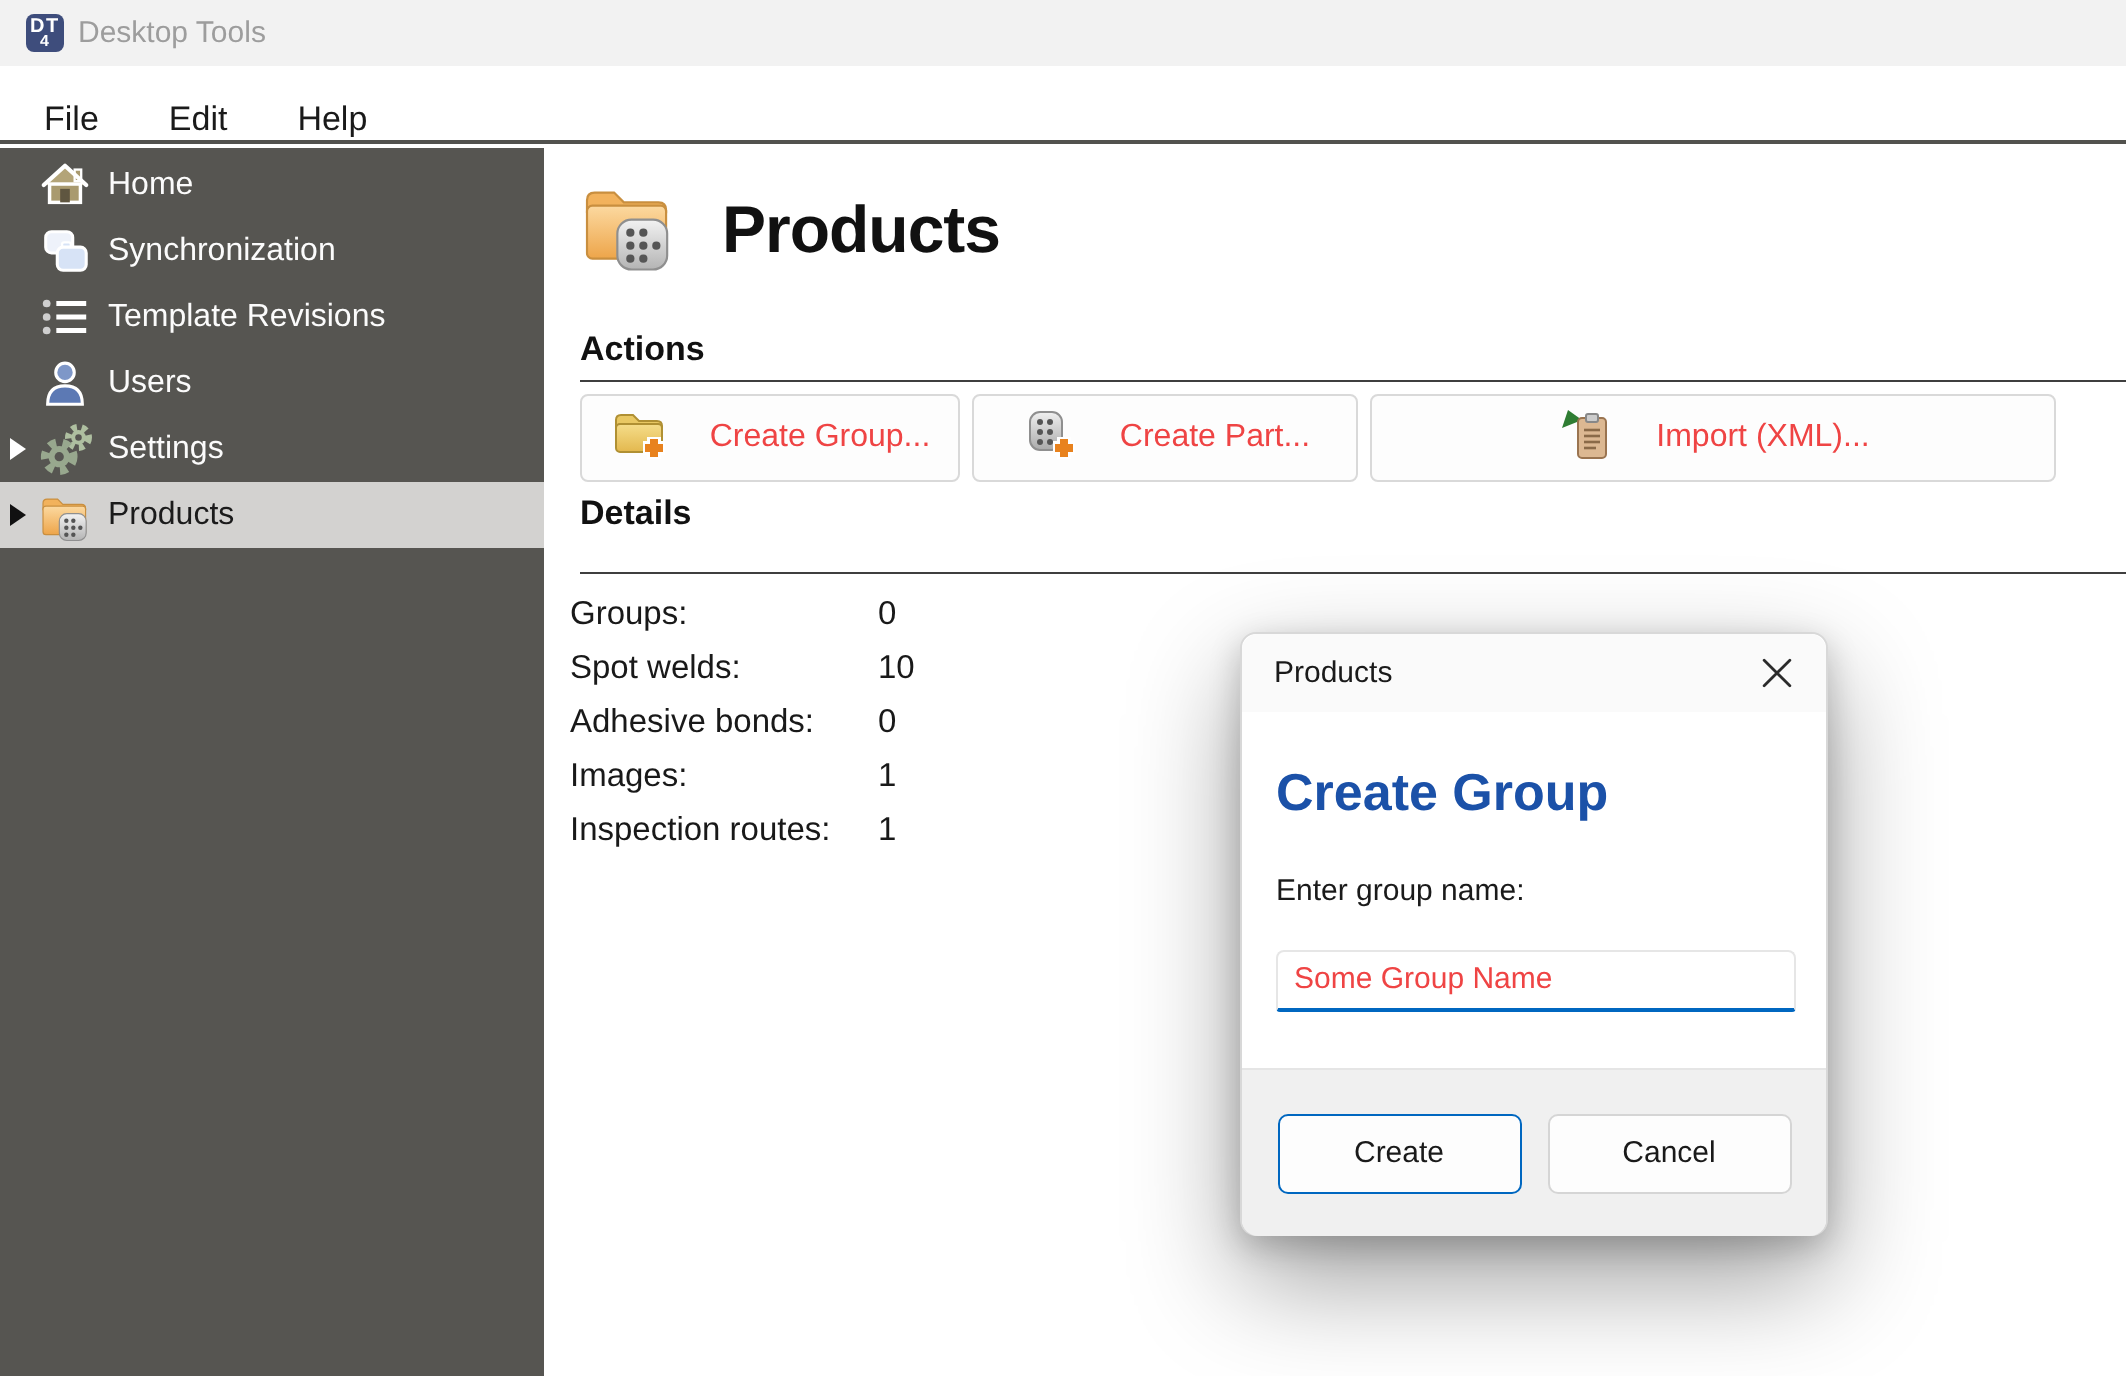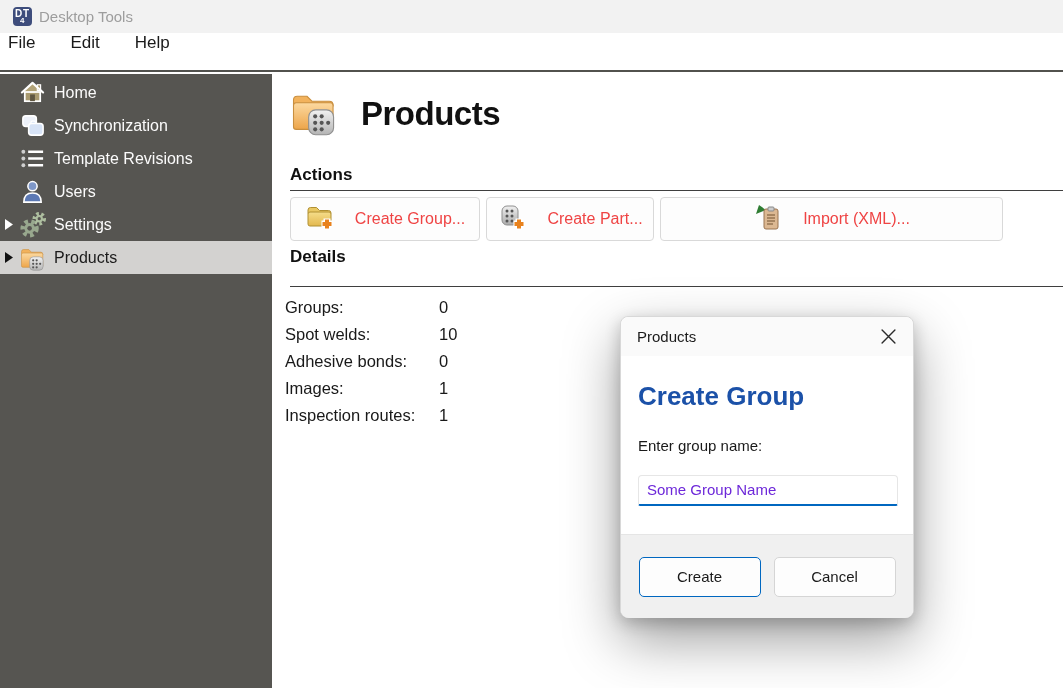--- a/index.html
+++ b/index.html
@@ -14,21 +14,21 @@
     background:#3e4d7c; border-radius:4px; flex:0 0 auto; }
   .logo span { position:absolute; color:#fff; font-weight:bold; line-height:1; }
   .lg-d { left:2px; top:2px; font-size:10px; }
   .lg-t { left:10px; top:2px; font-size:10px; }
   .lg-4 { left:7px; top:10px; font-size:8px; }
   .apptitle { margin-left:7px; font-size:15px; color:#9d9d9d; }
 
   
   .menubar { position:absolute; left:0; top:33px; width:1063px; height:39px;
     background:#ffffff; border-bottom:2px solid #52524e;
-    display:flex; align-items:flex-start; gap:35px; padding-left:8px; }
+    display:flex; align-items:flex-end; gap:35px; padding-left:22px; }
   .menu-item { font-size:17px; color:#1a1a1a; cursor:default; }
 
   
   .sidebar { position:absolute; left:0; top:74px; width:272px; height:614px;
     background:#565551; padding-top:2px; }
   .side-item { height:33px; display:flex; align-items:center; color:#fbfbfb;
     font-size:16px; cursor:default; }
   .side-item.selected { background:#d3d2d0; color:#1b1b1b; }
   .tri-zone { width:17px; display:flex; justify-content:center; align-items:center; flex:0 0 auto; }
   .side-icon { width:30px; height:28px; margin-right:7px; display:flex;
@@ -44,42 +44,42 @@
   .h-actions { top:93px; }
   .h-details { top:175px; }
   .rule { position:absolute; left:18px; right:0; border-top:1px solid #3f3f3f; }
   .r-actions { top:118px; }
   .r-details { top:214px; }
 
   .actions-row { position:absolute; left:18px; top:125px; display:flex; gap:6px; }
   .action-btn { height:44px; background:#fdfdfd; border:1px solid #d9d9d9; border-radius:4px;
     display:flex; align-items:center; justify-content:center; gap:20px;
     font-size:16px; color:#ef4444; cursor:pointer; }
-  .ab-1 { width:190px; } .ab-2 { width:168px; } .ab-3 { width:343px; }
+  .ab-1 { width:190px; } .ab-2 { width:193px; } .ab-3 { width:343px; }
   .action-btn svg { flex:0 0 auto; }
 
   .details-rows { position:absolute; left:13px; top:222px; }
   .detail-row { display:flex; height:27px; align-items:center; font-size:16.5px; color:#191919; }
   .detail-label { width:147px; text-align:left; }
   .detail-value { margin-left:7px; }
 
   
   .dialog { position:absolute; left:620px; top:316px; width:294px; height:302px;
     background:#fff; border:1px solid #d8d8d8; border-radius:8px;
     box-shadow:0 22px 55px rgba(0,0,0,0.38), 0 5px 16px rgba(0,0,0,0.20); }
   .dlg-titlebar { height:39px; background:#fafafa; border-radius:8px 8px 0 0;
     display:flex; align-items:center; padding:0 10px 0 16px; }
   .dlg-title { font-size:15px; color:#1a1a1a; }
   .dlg-close { margin-left:auto; width:30px; height:30px; display:flex;
     align-items:center; justify-content:center; border-radius:4px; cursor:pointer; }
   .dlg-body { height:178px; padding:26px 17px 0 17px; background:#fff; }
   .dlg-heading { font-size:26px; font-weight:600; color:#1b51a8; line-height:1.15; }
   .dlg-prompt { margin-top:25px; font-size:15px; color:#1a1a1a; }
   .dlg-input { margin-top:21px; width:260px; height:31px; font-family:"Liberation Sans",sans-serif;
-    font-size:15px; color:#6d28d9; padding:0 8px; background:#fff;
+    font-size:15px; color:#ef4444; padding:0 8px; background:#fff;
     border:1px solid #e6e6e6; border-bottom:2px solid #0067c0;
     border-radius:4px 4px 2px 2px; outline:none; }
   .dlg-footer { height:84px; background:#f0f0f0; border-top:1px solid #e5e5e5;
     border-radius:0 0 8px 8px; display:flex; align-items:center; justify-content:center; gap:13px; }
   .dlg-btn { width:122px; height:40px; border-radius:5px; background:#fdfdfd;
     font-family:"Liberation Sans",sans-serif; font-size:15px; color:#1a1a1a; cursor:pointer; }
   .btn-create { border:1px solid #0067c0; }
   .btn-cancel { border:1px solid #d5d5d5; }
 </style>
 </head>

